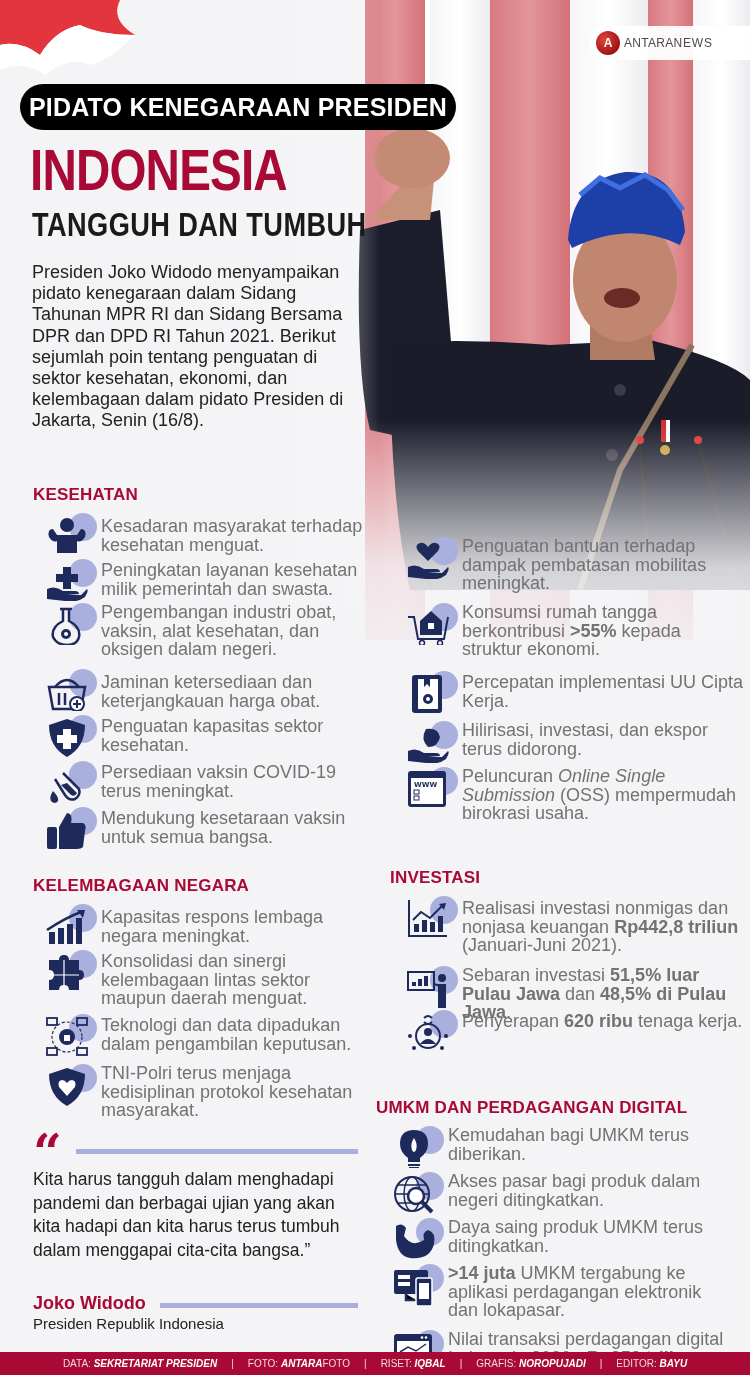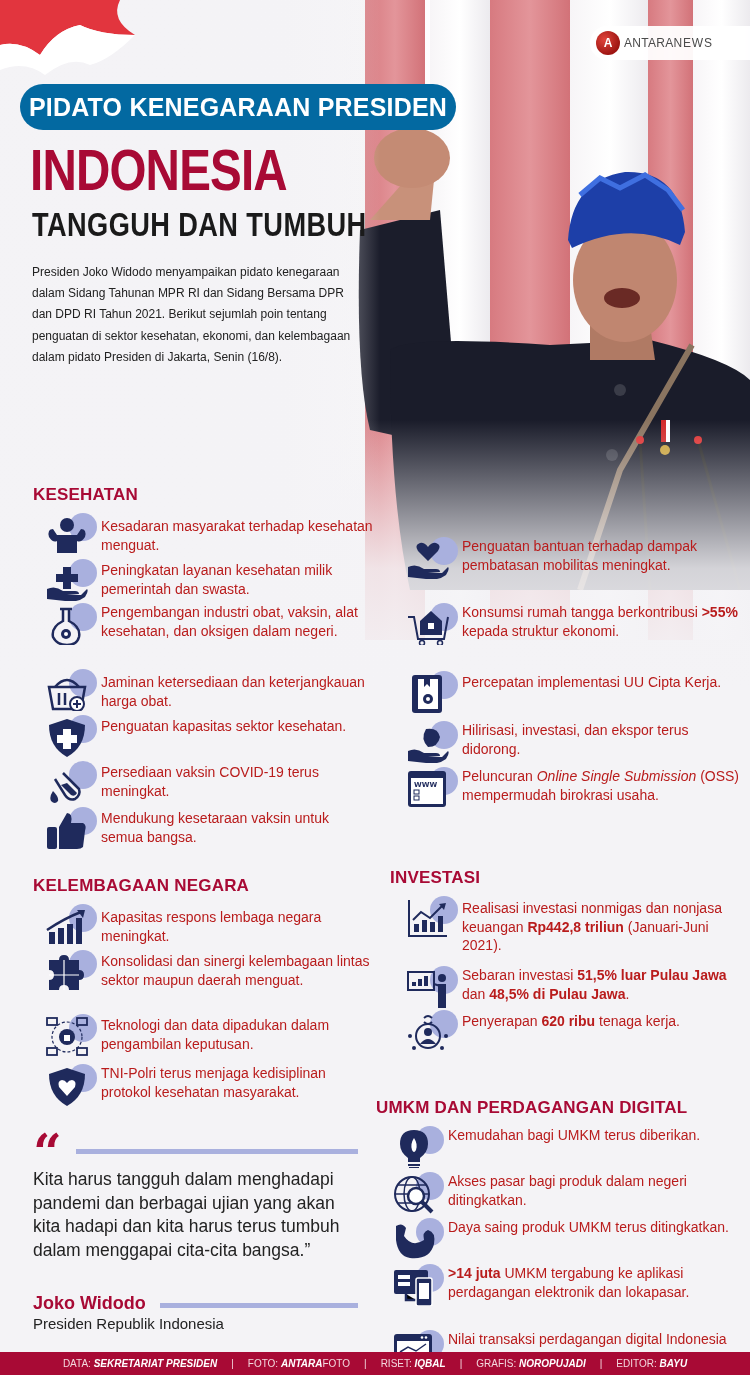--- a/index.html
+++ b/index.html
@@ -44,55 +44,55 @@
     background: radial-gradient(circle at 35% 35%, #e0443b, #9e1512 70%);
     display: flex; align-items: center; justify-content: center;
     color: #fff; font-size: 12px; font-weight: bold; margin-right: 4px;
   }
   .logo-text { font-size: 12px; color: #4a4a4a; letter-spacing: 0.3px; }
   .logo-text b { font-weight: normal; letter-spacing: 0.8px; }
 
   
   .pill {
     position: absolute; left: 20px; top: 84px; width: 436px; height: 46px;
-    background: #0369a1; border-radius: 23px;
+    background: #000000; border-radius: 23px;
     color: #fff; font-size: 25px; font-weight: bold; letter-spacing: 0.2px;
     display: flex; align-items: center; justify-content: center;
   }
   .title-main {
     position: absolute; left: 30px; top: 138px;
     font-family: "Liberation Sans", sans-serif; font-weight: bold;
     font-size: 58px; color: #a80a35; letter-spacing: -1px;
     transform: scaleX(0.82); transform-origin: left top; line-height: 64px;
   }
   .title-sub {
     position: absolute; left: 32px; top: 204px;
     font-weight: bold; font-size: 34px; color: #1a1a1a;
     transform: scaleX(0.8); transform-origin: left top; line-height: 40px;
     letter-spacing: 0.5px;
   }
   .intro {
     position: absolute; left: 32px; top: 262px; width: 320px;
-    font-size: 12px; line-height: 21.2px; color: #222;
+    font-size: 18px; line-height: 21.2px; color: #222;
   }
 
   
   .section { position: absolute; }
   .section-title {
     color: #a80a35; font-weight: bold; font-size: 17px; letter-spacing: 0.2px;
     margin-bottom: 8px;
   }
   .item { position: relative; display: flex; align-items: flex-start; }
   .icon-wrap { position: relative; width: 58px; flex: 0 0 58px; height: 42px; }
   .icon-wrap .bubble {
     position: absolute; right: 4px; top: 0; width: 28px; height: 28px;
     border-radius: 50%; background: #a9b0de;
   }
   .icon-wrap svg { position: absolute; left: 2px; top: 2px; width: 44px; height: 40px; }
-  .item-text { font-size: 14px; line-height: 18.6px; color: #b91c1c; }
+  .item-text { font-size: 18px; line-height: 18.6px; color: #737373; }
   .item-text b { font-weight: bold; }
   .item-text i { font-style: italic; }
 
   
   .quote-mark {
     position: absolute; left: 33px; top: 1133px; color: #a80a35;
     font-size: 50px; font-weight: bold; font-family: "DejaVu Serif", serif; line-height: 40px;
   }
   .quote-line {
     position: absolute; left: 76px; top: 1149px; width: 282px; height: 5px; background: #a9b0de;

